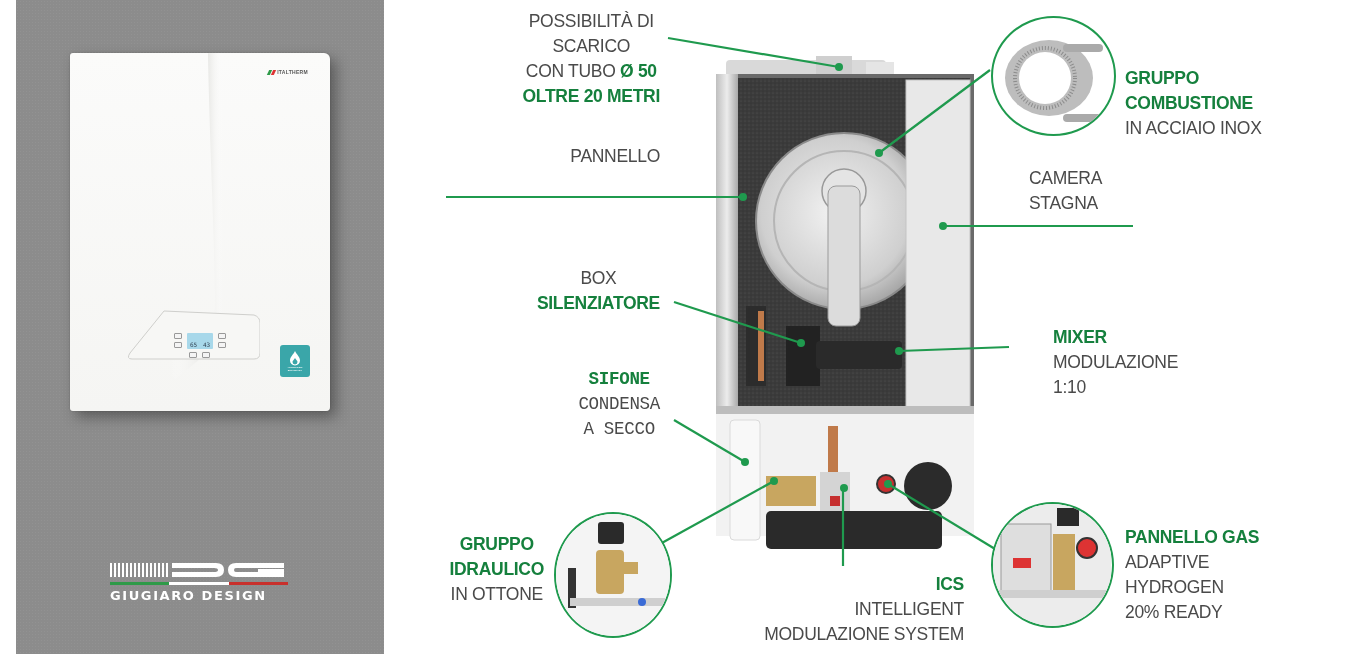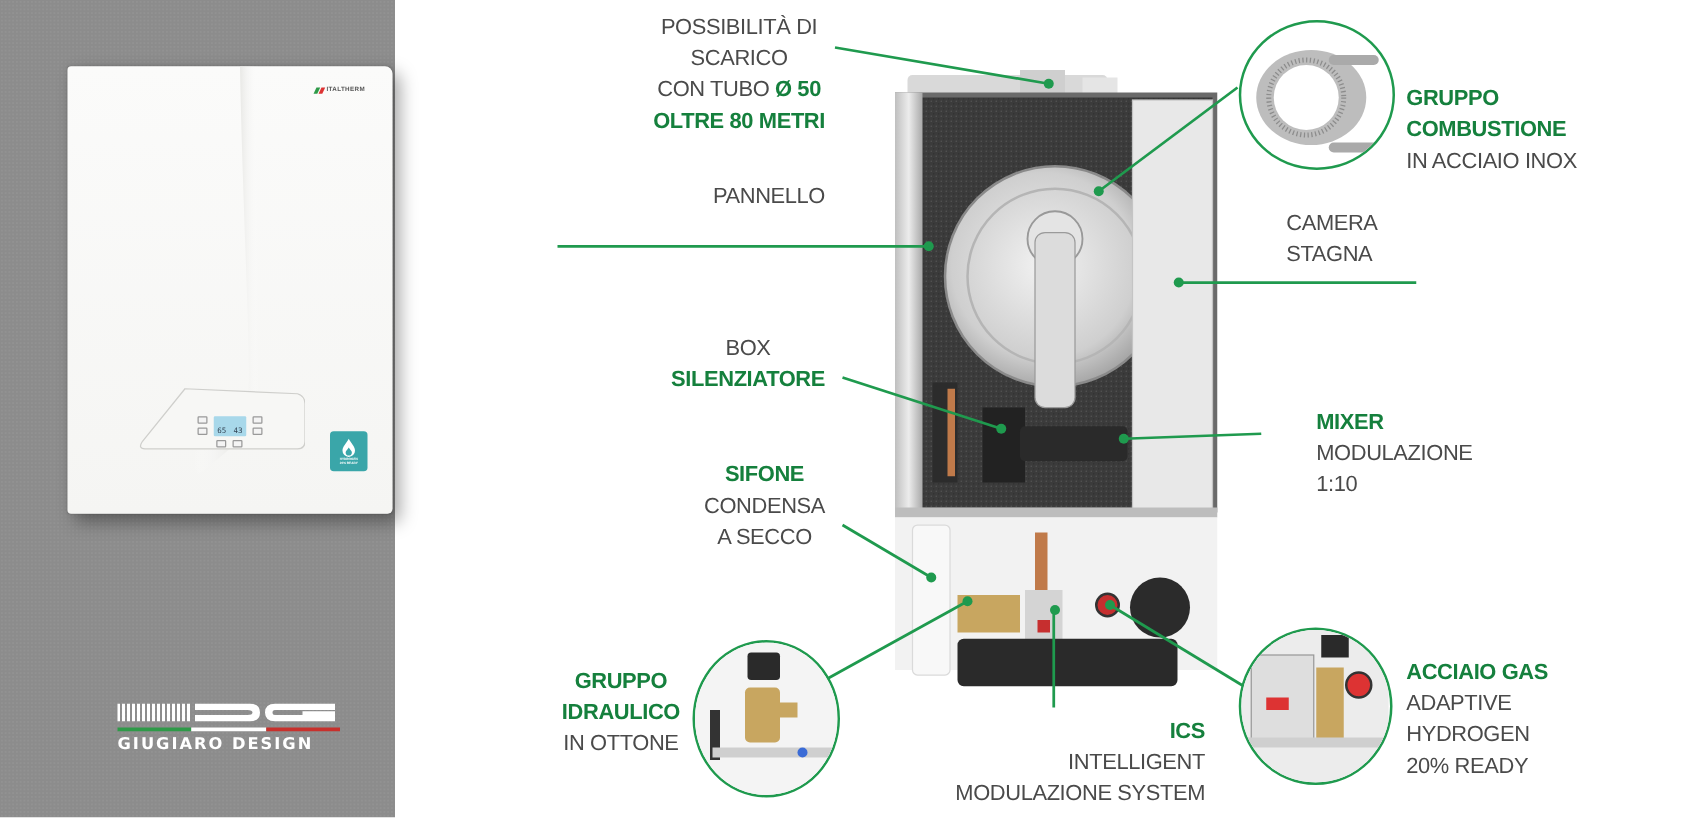--- a/index.html
+++ b/index.html
@@ -1,20 +1,20 @@
 <!DOCTYPE html>
 <html><head>
 <meta charset="utf-8">
 <style>
   * { box-sizing: border-box; margin: 0; padding: 0; }
   html, body { width: 1345px; height: 654px; overflow: hidden; background: #ffffff; }
   body { position: relative; font-family: "Liberation Sans", sans-serif; color: #4a4a4a; }
 
   
-  .left-panel { position: absolute; left: 0; top: 0; width: 316px; height: 654px;
+  .left-panel { position: absolute; left: 16px; top: 0; width: 368px; height: 654px;
     background: #8c8c8c;
     background-image: radial-gradient(rgba(255,255,255,0.05) 1px, transparent 1px);
     background-size: 3px 3px; }
   .boiler-front { position: absolute; left: 54px; top: 53px; width: 260px; height: 358px;
     background: linear-gradient(180deg, #fbfbfa 0%, #f5f5f3 100%);
     border-radius: 3px 6px 4px 3px;
     box-shadow: 6px 6px 14px rgba(0,0,0,0.35), 0 0 2px rgba(0,0,0,0.2); }
   .boiler-curve { position: absolute; left: 86px; top: 0; width: 86px; height: 330px; }
   .brand-logo { position: absolute; right: 22px; top: 16px; display: flex; align-items: center; gap: 2px; }
   .brand-mark { width: 7px; height: 5px; position: relative; }
@@ -222,33 +222,33 @@
     <circle cx="94" cy="44" r="10" fill="#d33" stroke="#333" stroke-width="2"></circle>
     <rect x="0" y="86" width="118" height="8" fill="#cfcfcf"></rect>
     <rect x="64" y="4" width="22" height="18" fill="#2a2a2a"></rect>
   </svg>
 </div>
 
 <div class="label right" style="right:685px; top:9px;">
   <div>POSSIBILITÀ DI</div>
   <div>SCARICO</div>
   <div><span>CON TUBO </span><b>Ø 50</b></div>
-  <div><b>OLTRE 80 METRI</b></div>
+  <div><b>OLTRE 20 METRI</b></div>
 </div>
 
 <div class="label right" style="right:685px; top:144px;margin-left:20px;">
   <div>PANNELLO</div>
 </div>
 
 <div class="label right" style="right:685px; top:266px;">
   <div>BOX</div>
   <div><b>SILENZIATORE</b></div>
 </div>
 
-<div class="label right" style="right:685px; top:367px;">
+<div class="label right" style="right:685px; top:367px;font-family:Liberation Mono, monospace;">
   <div><b>SIFONE</b></div>
   <div>CONDENSA</div>
   <div>A SECCO</div>
 </div>
 
 <div class="label right" style="right:801px; top:532px;">
   <div><b>GRUPPO</b></div>
   <div><b>IDRAULICO</b></div>
   <div>IN OTTONE</div>
 </div>
@@ -270,17 +270,17 @@
   <div>STAGNA</div>
 </div>
 
 <div class="label" style="left:1053px; top:325px;">
   <div><b>MIXER</b></div>
   <div>MODULAZIONE</div>
   <div>1:10</div>
 </div>
 
 <div class="label" style="left:1125px; top:525px;">
-  <div><b>ACCIAIO GAS</b></div>
+  <div><b>PANNELLO GAS</b></div>
   <div>ADAPTIVE</div>
   <div>HYDROGEN</div>
   <div>20% READY</div>
 </div>
 
 </body></html>

